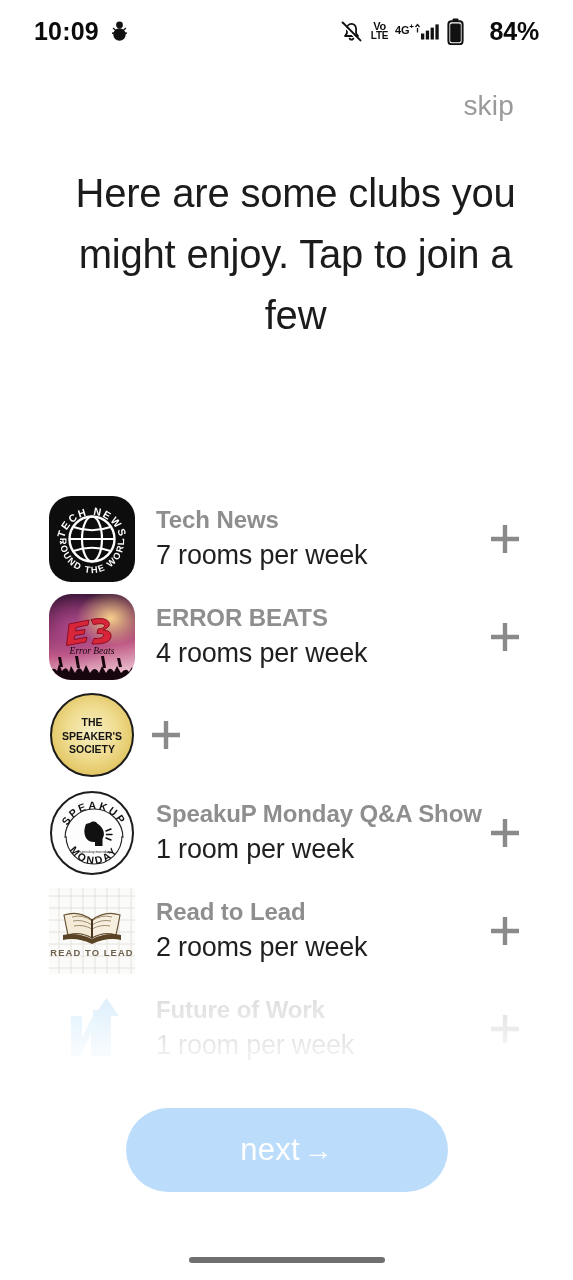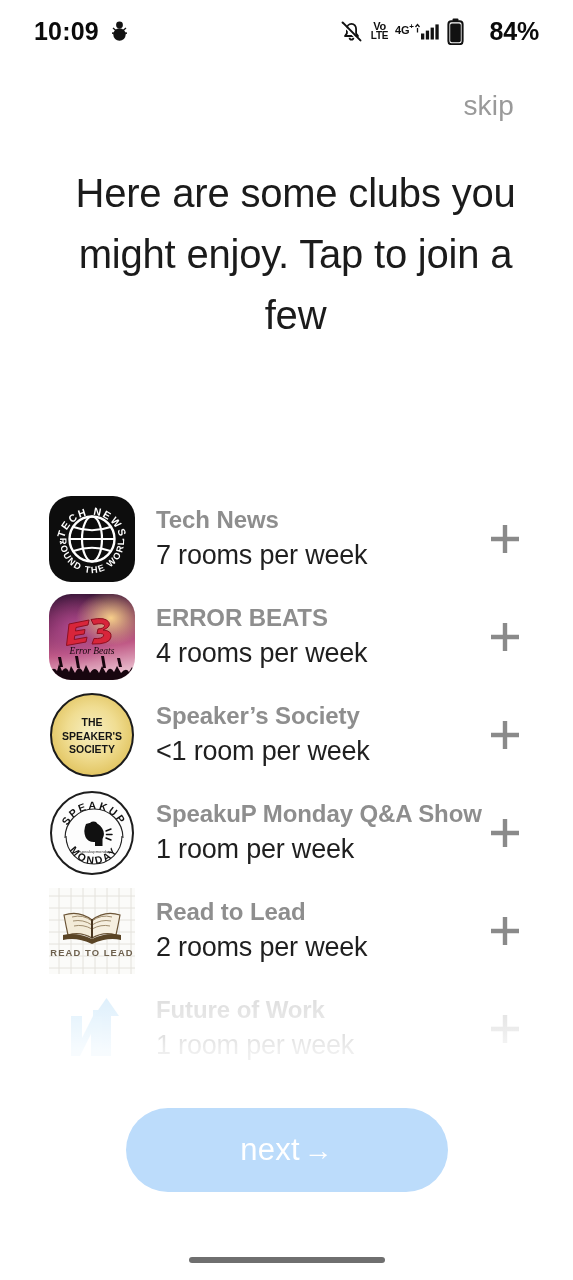--- a/index.html
+++ b/index.html
@@ -227,24 +227,20 @@
     <div class="club-row">
       <div class="logo-wrap">
         <div class="lg lg-ss">
           <svg width="84" height="84" viewBox="0 0 84 84">
             <text x="42" y="33" font-size="11" font-weight="bold" fill="#141414" text-anchor="middle" font-family="Liberation Sans, sans-serif">THE</text>
             <text x="42" y="47" font-size="11" font-weight="bold" fill="#141414" text-anchor="middle" font-family="Liberation Sans, sans-serif">SPEAKER'S</text>
             <text x="42" y="61" font-size="11" font-weight="bold" fill="#141414" text-anchor="middle" font-family="Liberation Sans, sans-serif">SOCIETY</text>
           </svg>
         </div>
       </div>
-      <div class="club-text">
-        <div class="club-name">Speaker’s Society</div>
-        <div class="club-rooms">&lt;1 room per week</div>
-      </div>
       <div class="plus">
         <svg width="40" height="40" viewBox="0 0 40 40">
             <path d="M20 6 V34 M6 20 H34" stroke="#8a8a8a" stroke-width="4.4"></path>
           </svg>
       </div>
     </div>
 
     <div class="club-row">
       <div class="logo-wrap">
         <div class="lg lg-sp">

